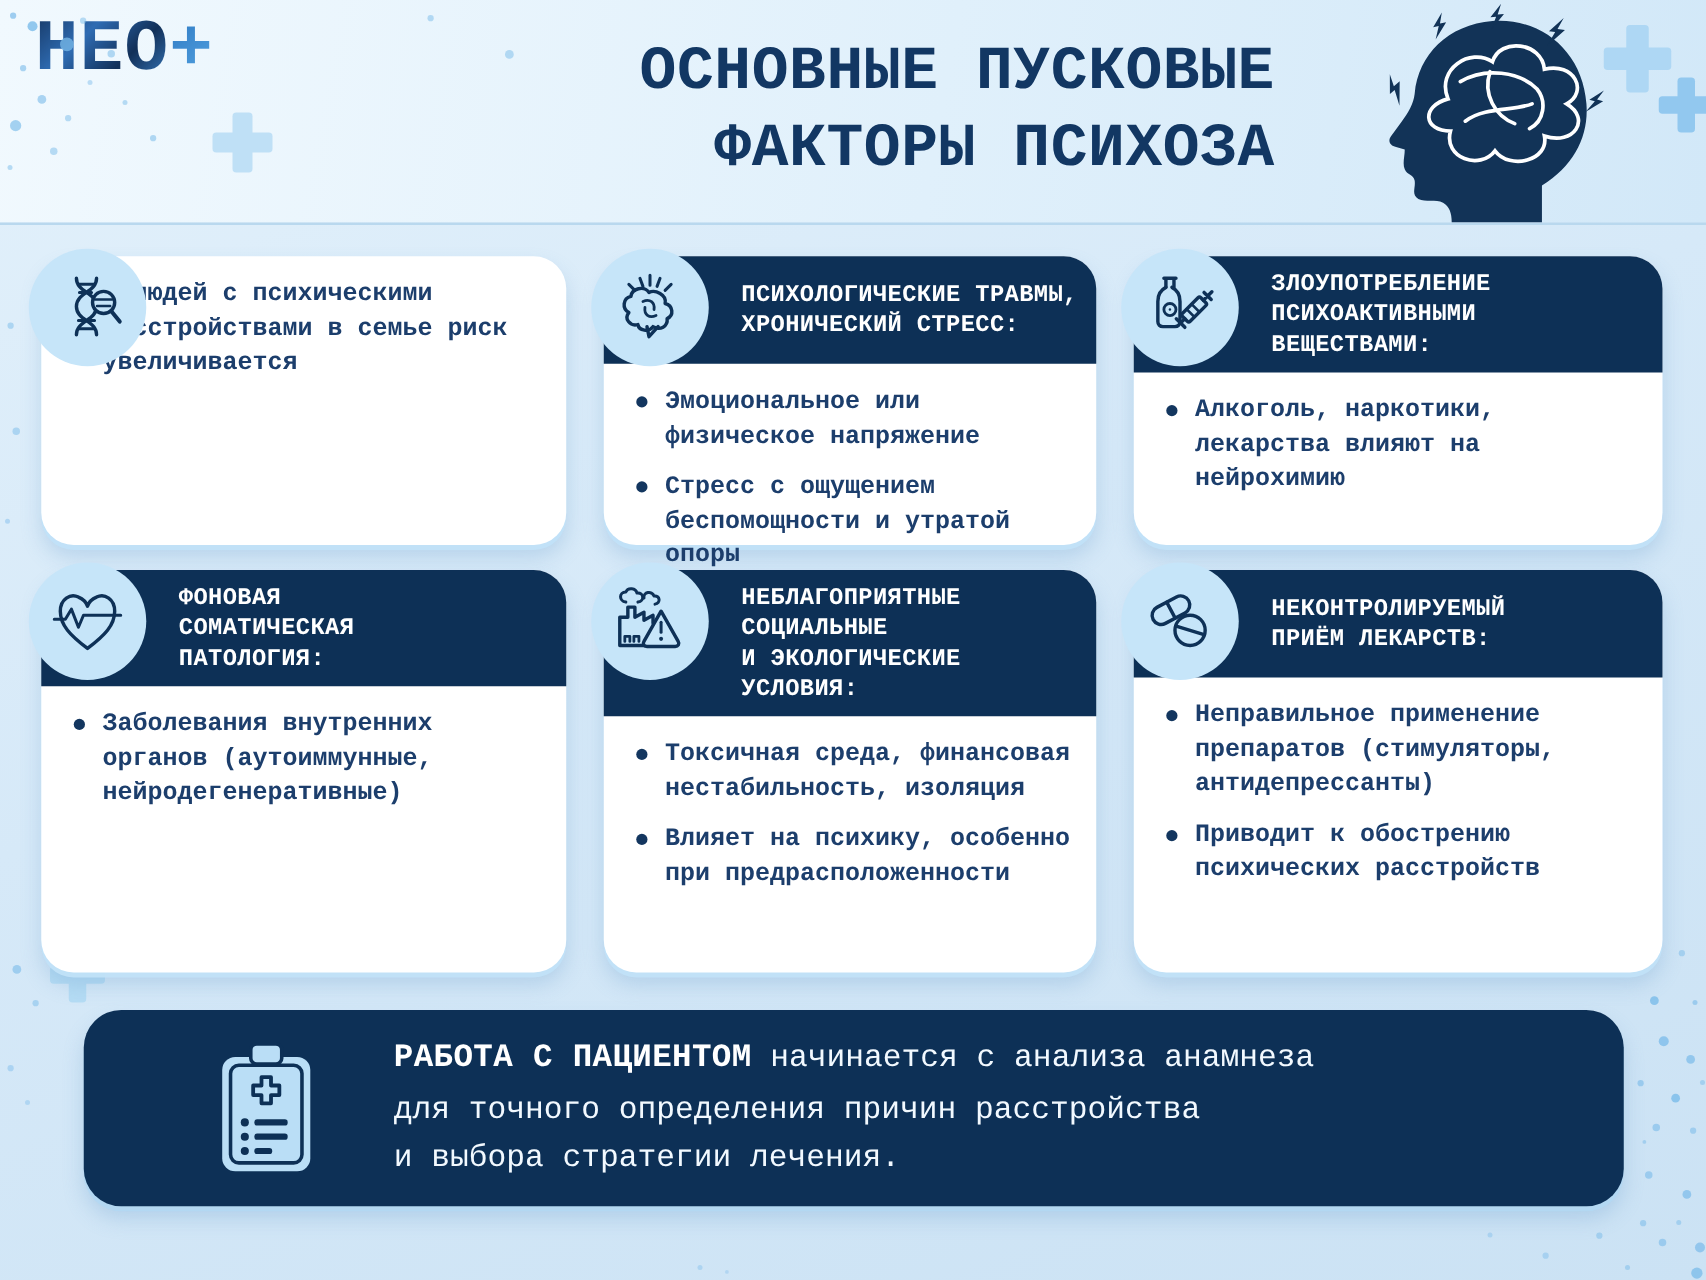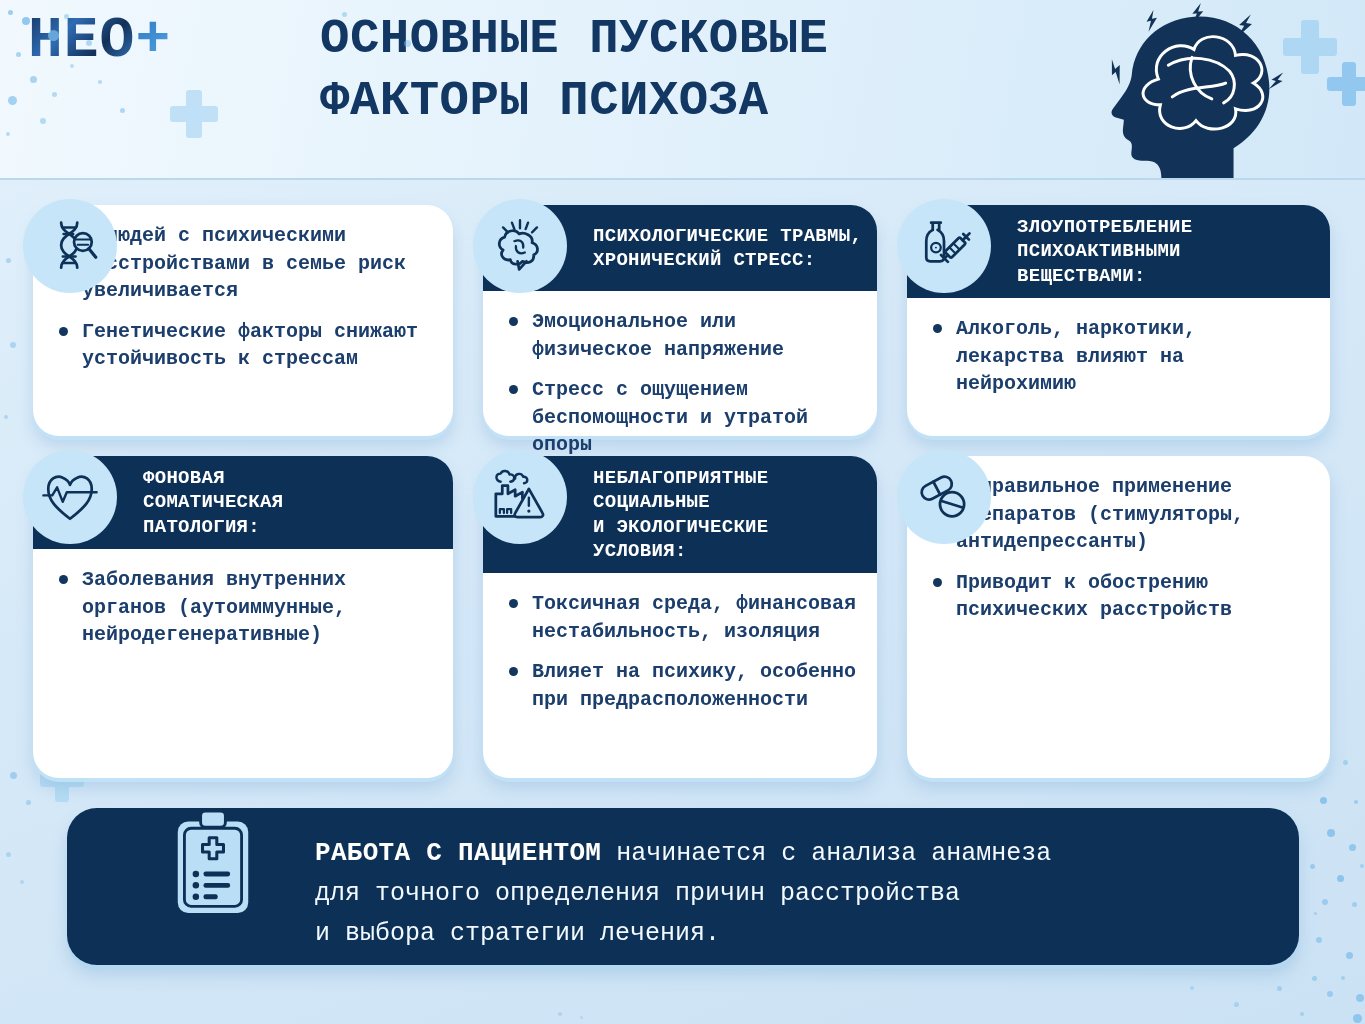--- a/index.html
+++ b/index.html
@@ -17,21 +17,21 @@
   .logo{position:absolute;top:12px;left:28px;font-size:58px;font-weight:bold;letter-spacing:1px;line-height:1;}
   .logo .neo{
     background:linear-gradient(135deg,#14345f 0%,#2f6cb3 35%,#123058 65%,#3e86cf 100%);
     -webkit-background-clip:text;background-clip:text;color:transparent;
   }
   .logo .plus{
     background:linear-gradient(135deg,#2a76c0 0%,#5aa9e6 100%);
     -webkit-background-clip:text;background-clip:text;color:transparent;
   }
   .page-title{
-    position:absolute;top:8px;left:320px;width:700px;text-align:left;
+    position:absolute;top:26px;left:320px;width:700px;text-align:right;
     font-size:49px;line-height:1.27;font-weight:bold;color:#123763;
     white-space:pre-line;letter-spacing:.5px;
   }
   .head-art{position:absolute;top:2px;left:1088px;}
   
   .plus-deco{position:absolute;}
   .plus-deco::before,.plus-deco::after{content:"";position:absolute;background:var(--c,#b5dcf4);border-radius:3px;}
   .plus-deco::before{left:34%;top:0;width:32%;height:100%;}
   .plus-deco::after{top:34%;left:0;width:100%;height:32%;}
   .dot{position:absolute;border-radius:50%;background:#7abbea;}
@@ -61,21 +61,21 @@
   .card-body li{
     position:relative;padding-left:25px;margin-bottom:13px;
     font-size:20px;font-weight:600;color:#1c3e6c;line-height:1.38;
   }
   .card-body li::before{
     content:"";position:absolute;left:2px;top:9px;width:9px;height:9px;border-radius:50%;background:#13365f;
   }
   
   .banner{
     position:absolute;top:808px;left:67px;width:1232px;height:157px;
-    background:#0d3056;border-radius:30px;display:flex;align-items:flex-start;
+    background:#0d3056;border-radius:30px;display:flex;align-items:center;
     box-shadow:0 4px 0 rgba(178,216,243,.9),0 10px 16px rgba(110,160,205,.30);
   }
   .banner .clip-icon{margin-left:106px;flex:0 0 auto;}
   .banner-text{margin-left:62px;font-size:25px;color:#f2f9ff;line-height:1.58;}
   .banner-text .rest{white-space:pre-line;}
   .banner-text strong{font-weight:bold;color:#ffffff;font-size:26px;letter-spacing:.3px;}
 </style>
 </head>
 <body>
 
@@ -172,21 +172,20 @@
           <path d="M45 7 C45 21 25 21 25 35 C25 49 45 49 45 63"></path>
           <path stroke-width="3" d="M27 13 H43 M28 21 H40 M27 49 H43 M27 57 H43"></path>
           <circle cx="52" cy="31" r="11" fill="#c6e5f9"></circle>
           <path stroke-width="2.6" d="M43.5 28 H60.5 M45.5 34.5 H58.5"></path>
           <path stroke-width="4" d="M59.5 39.5 L68 50"></path>
         </svg>
       </div>
       <div class="card-body">
         <ul>
           <li>У людей с психическими расстройствами в семье риск увеличивается</li>
-          <li>Генетические факторы снижают устойчивость к стрессам</li>
         </ul>
       </div>
     </div>
 
     <div class="card">
       <div class="icon-circle">
         <svg width="58" height="58" viewBox="0 0 72 72">
           <path stroke-width="3" d="M26 7 l3 8 M36 4 v10 M46 7 l-3 8 M15 13 l6 6 M57 13 l-6 6"></path>
           <path d="M35 21 c-5 -7 -17 -4 -18 4 c-8 2 -9 12 -2 16 c-5 6 1 14 9 12 c1 6 11 8 15 2 c7 4 15 0 14 -8 c7 -3 6 -13 -2 -15 c2 -9 -10 -14 -16 -11 z"></path>
           <path stroke-width="2.8" d="M29 30 c7 -3 12 1 11 8 M42 44 c-7 3 -12 -1 -11 -8"></path>
@@ -272,20 +271,22 @@
       <div class="icon-circle">
         <svg width="58" height="58" viewBox="0 0 72 72">
           <g transform="rotate(-28 27 25)">
             <rect x="7" y="16" width="40" height="18" rx="9"></rect>
             <path d="M27 16 v18"></path>
           </g>
           <circle cx="46" cy="45" r="15" fill="#c6e5f9"></circle>
           <path d="M33 41 L59 49"></path>
         </svg>
       </div>
+      <div class="card-header">НЕКОНТРОЛИРУЕМЫЙ
+ПРИЁМ ЛЕКАРСТВ:</div>
       <div class="card-body">
         <ul>
           <li>Неправильное применение препаратов (стимуляторы, антидепрессанты)</li>
           <li>Приводит к обострению психических расстройств</li>
         </ul>
       </div>
     </div>
 
   </div>
 

